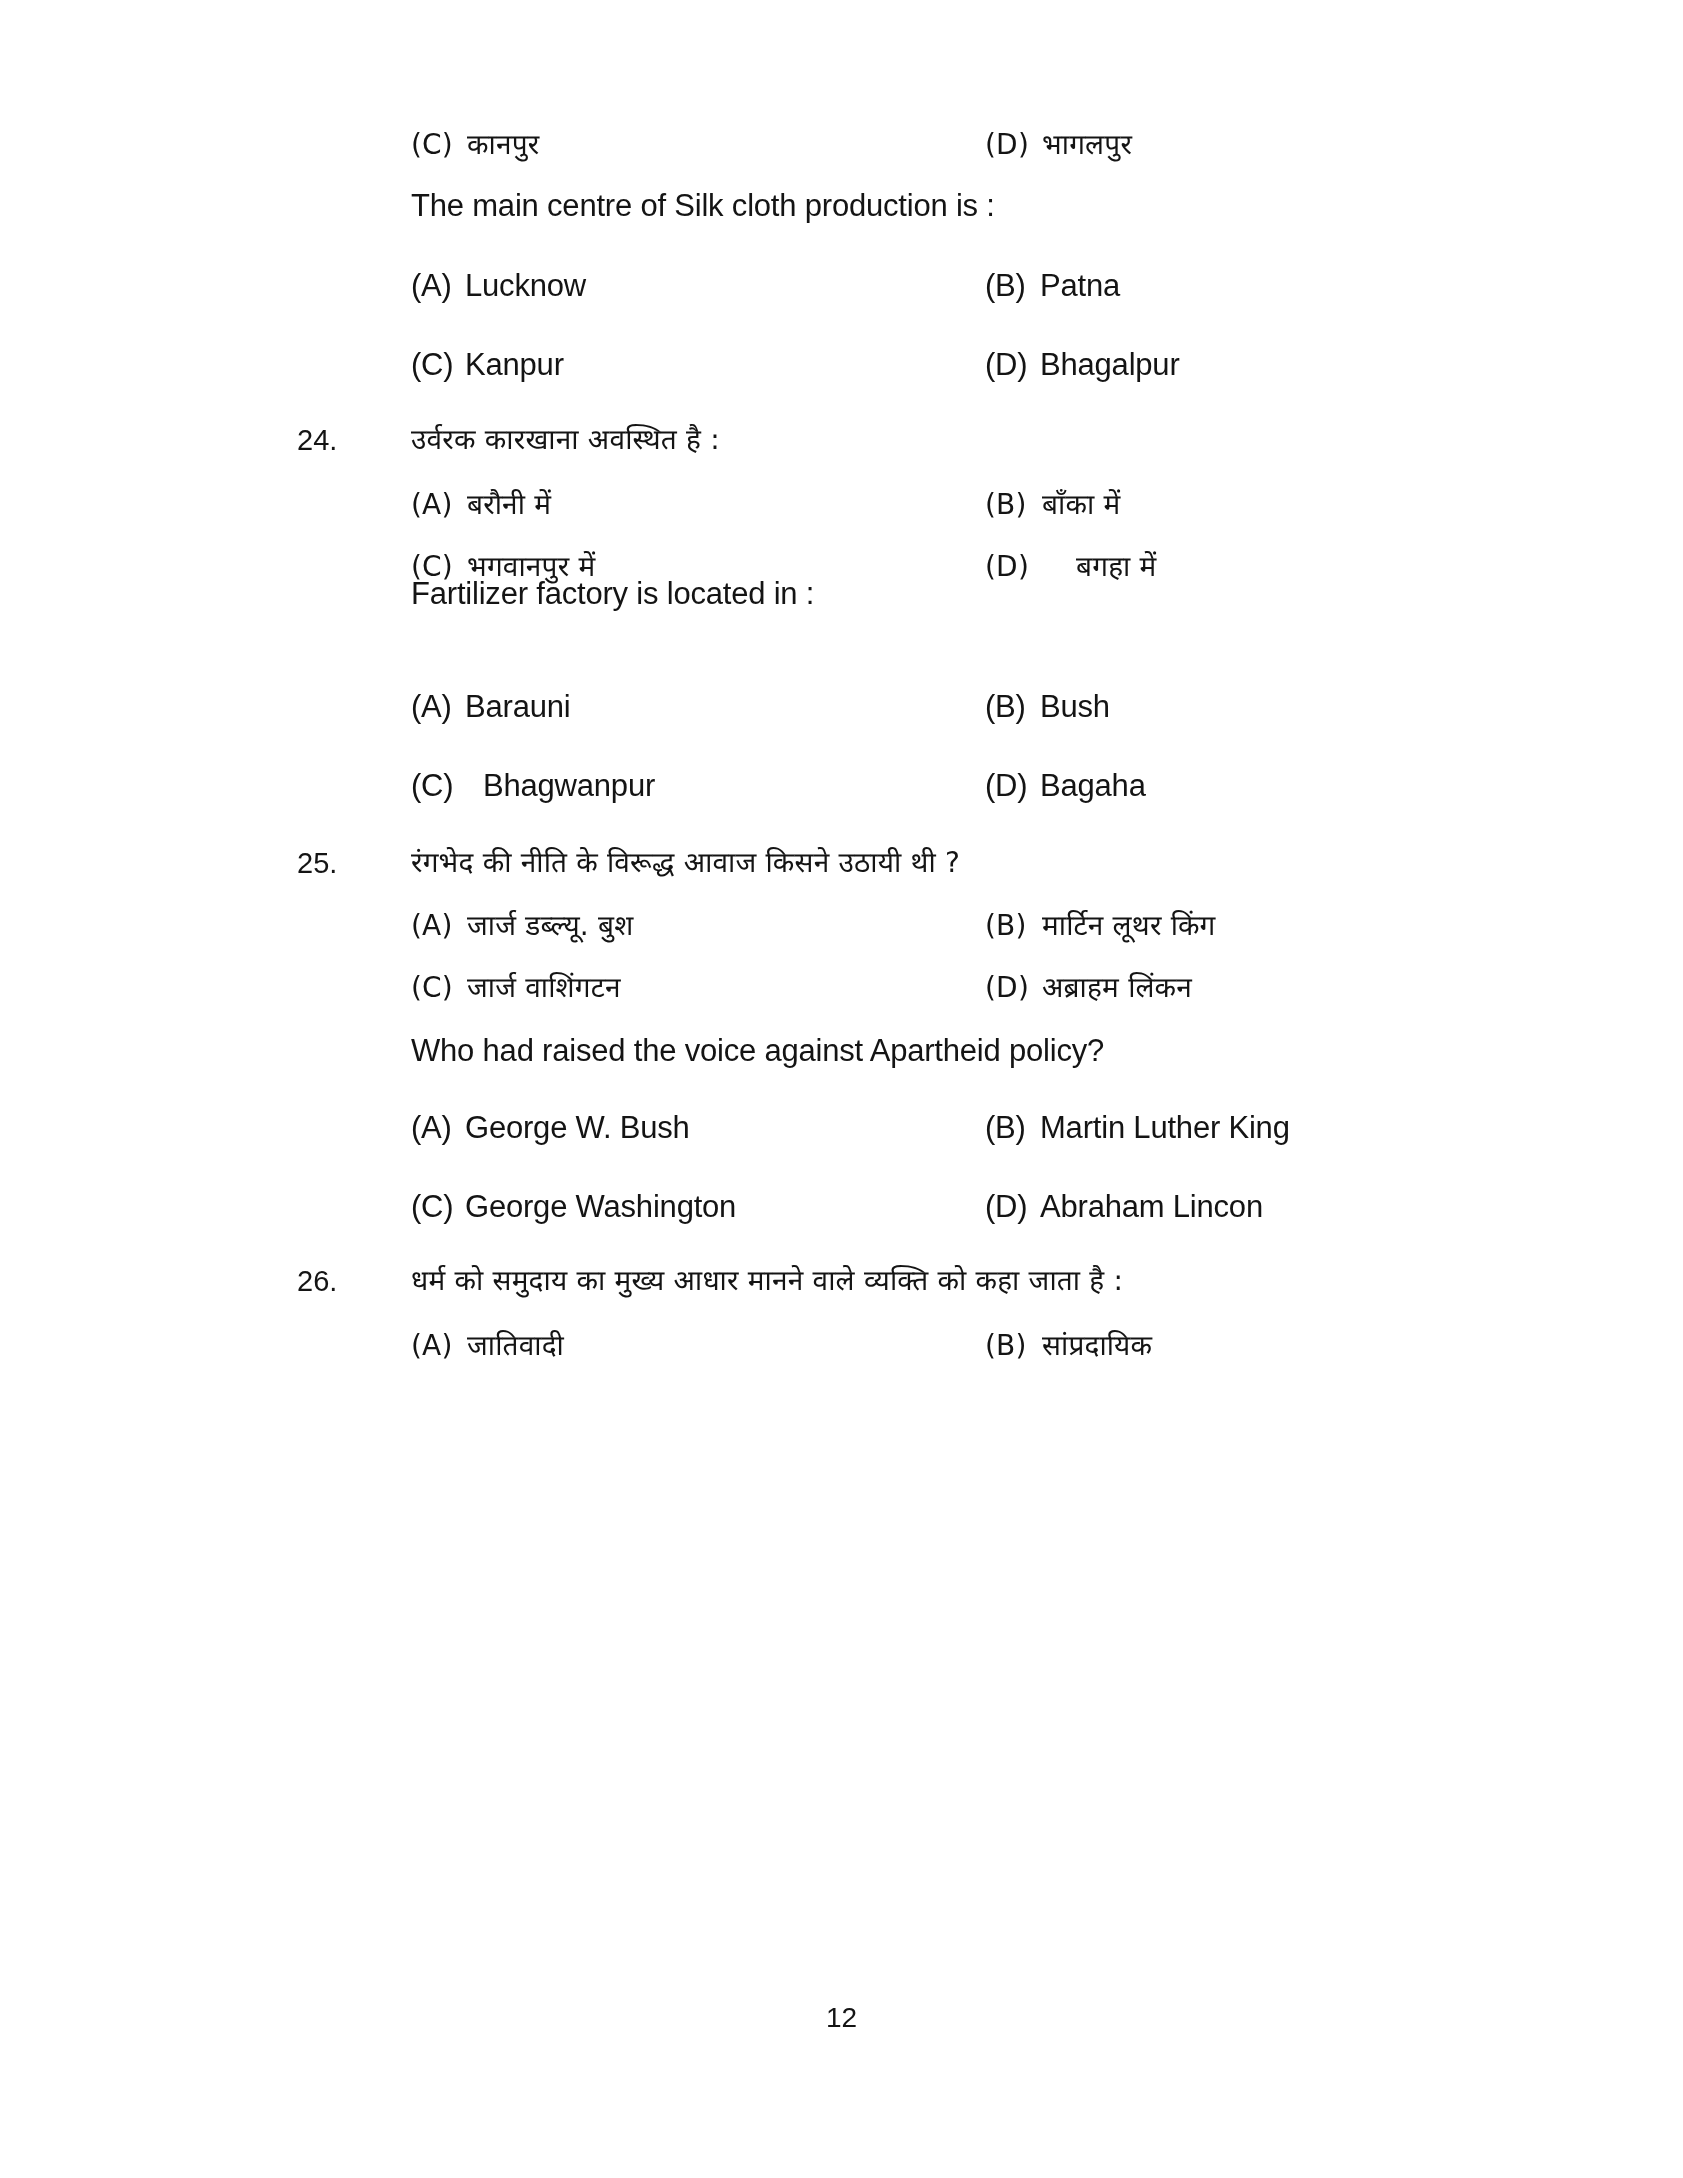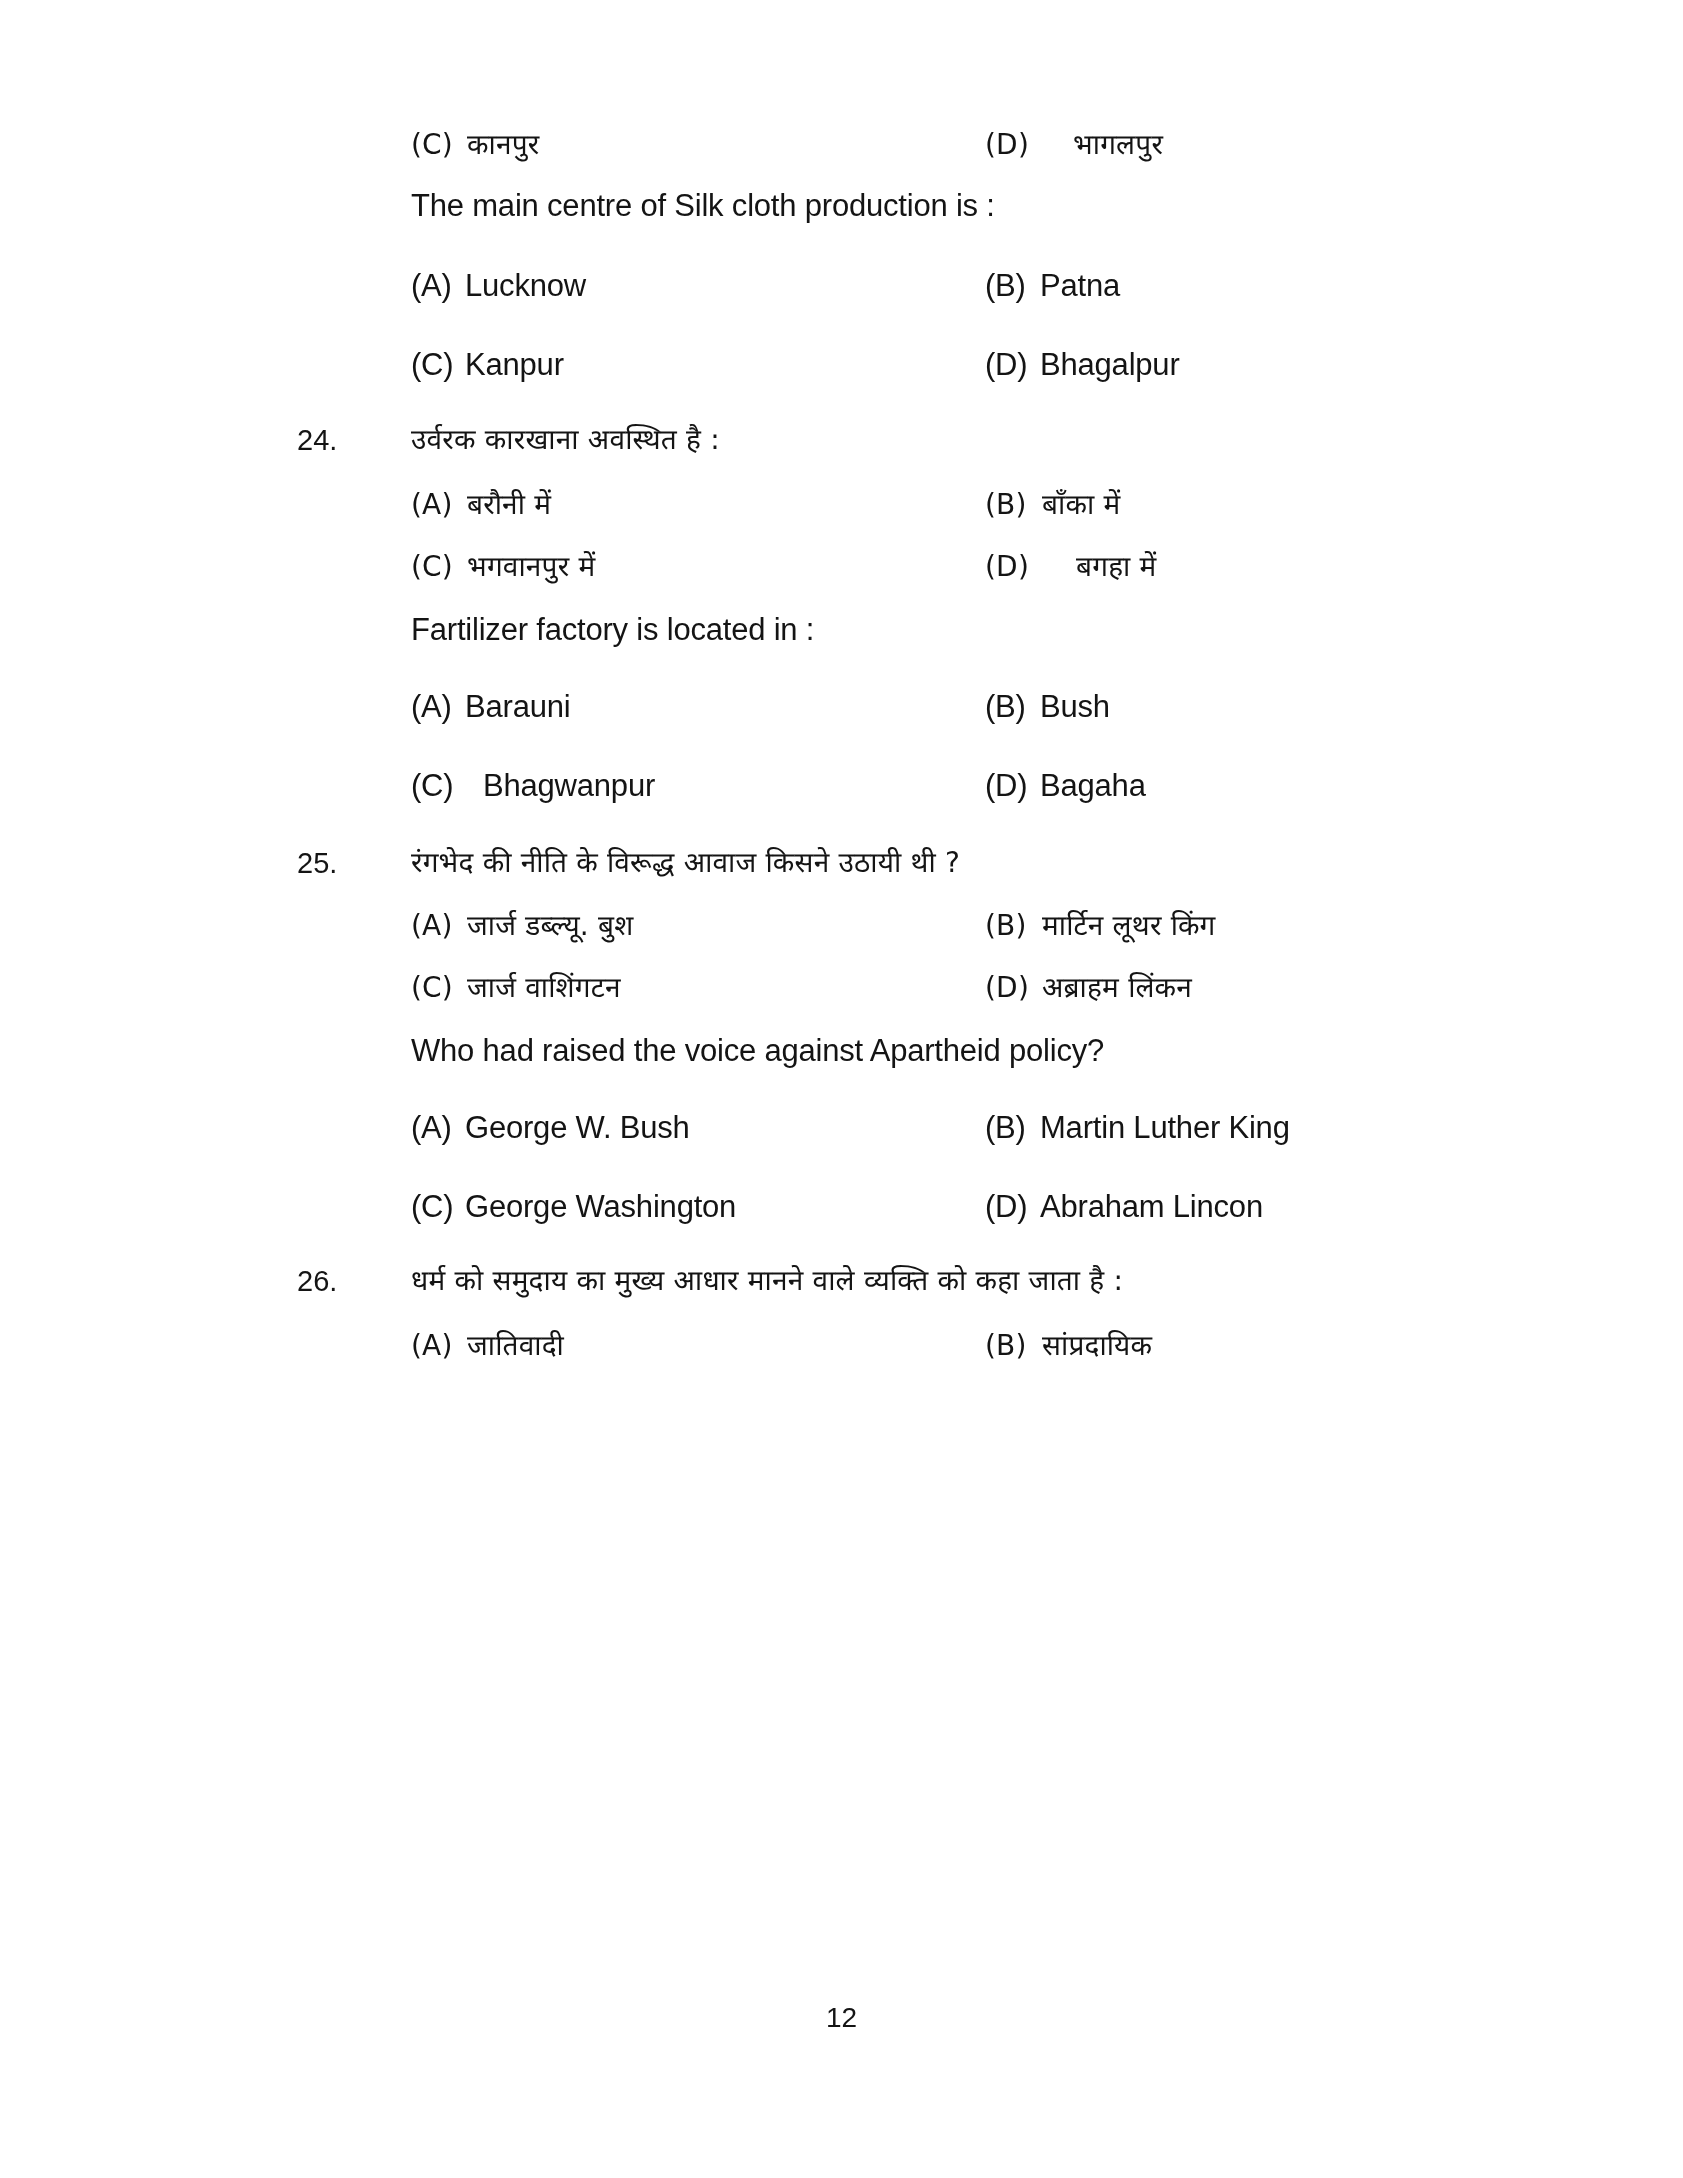--- a/index.html
+++ b/index.html
@@ -82,21 +82,21 @@
 <body>
 
 <div class="page">
   <div class="content">
 
     <div class="row">
       <span class="cell colA hin" style="top:131px">(C)</span>
       <span class="cell hin" style="top:131px; left:467px">कानपुर</span>
 
       <span class="cell colB hin" style="top:131px">(D)</span>
-      <span class="cell hin" style="top:131px; left:1073px">भागलपुर</span>
+      <span class="cell hin" style="top:131px; left:1042px">भागलपुर</span>
     </div>
 
     <div class="row">
       <span class="cell qtext eng" style="top:190px">The main centre of Silk cloth production is :</span>
     </div>
 
     <div class="row">
       <span class="cell colA eng" style="top:270px">(A)</span>
       <span class="cell eng" style="top:270px; left:465px">Lucknow</span>
 
@@ -127,21 +127,21 @@
 
     <div class="row">
       <span class="cell colA hin" style="top:553px">(C)</span>
       <span class="cell hin" style="top:553px; left:467px">भगवानपुर में</span>
 
       <span class="cell colB hin" style="top:553px">(D)</span>
       <span class="cell hin" style="top:553px; left:1076px">बगहा में</span>
     </div>
 
     <div class="row">
-      <span class="cell qtext eng" style="top:614px">Fartilizer factory is located in :</span>
+      <span class="cell qtext eng" style="top:578px">Fartilizer factory is located in :</span>
     </div>
 
     <div class="row">
       <span class="cell colA eng" style="top:691px">(A)</span>
       <span class="cell eng" style="top:691px; left:465px">Barauni</span>
 
       <span class="cell colB eng" style="top:691px">(B)</span>
       <span class="cell eng" style="top:691px; left:1040px">Bush</span>
     </div>
 

